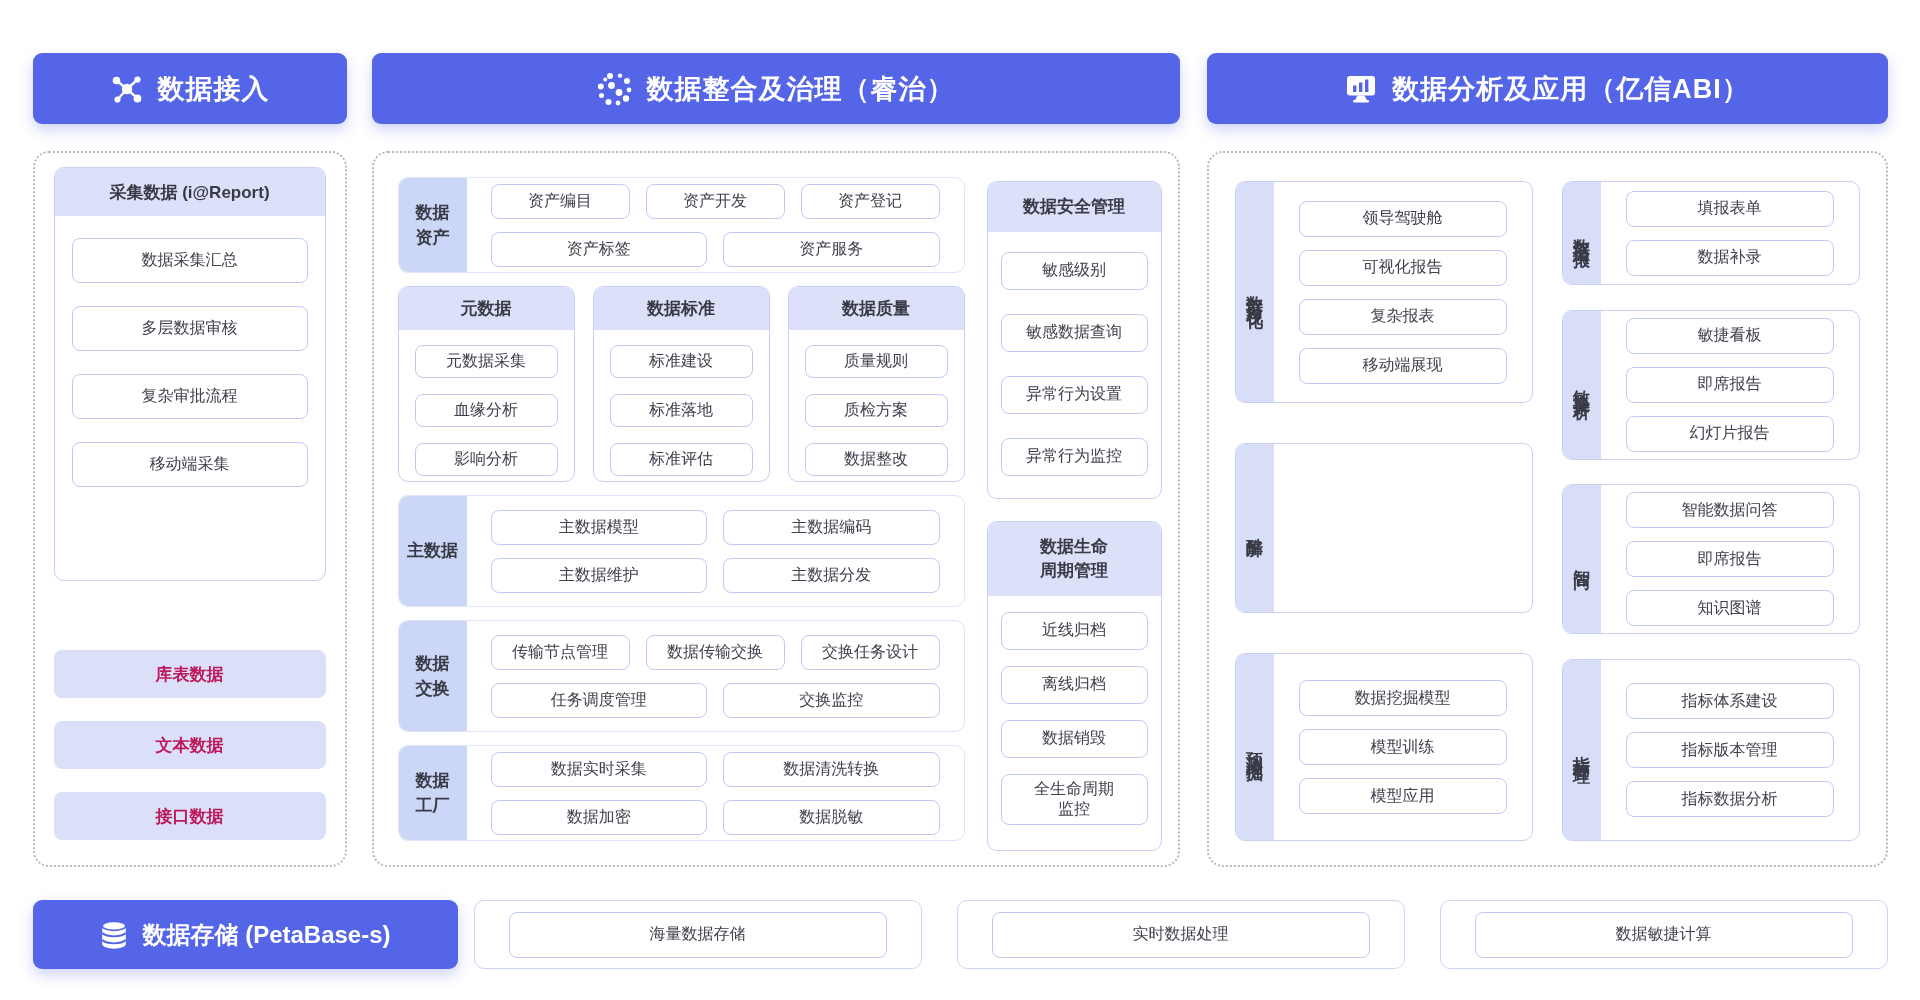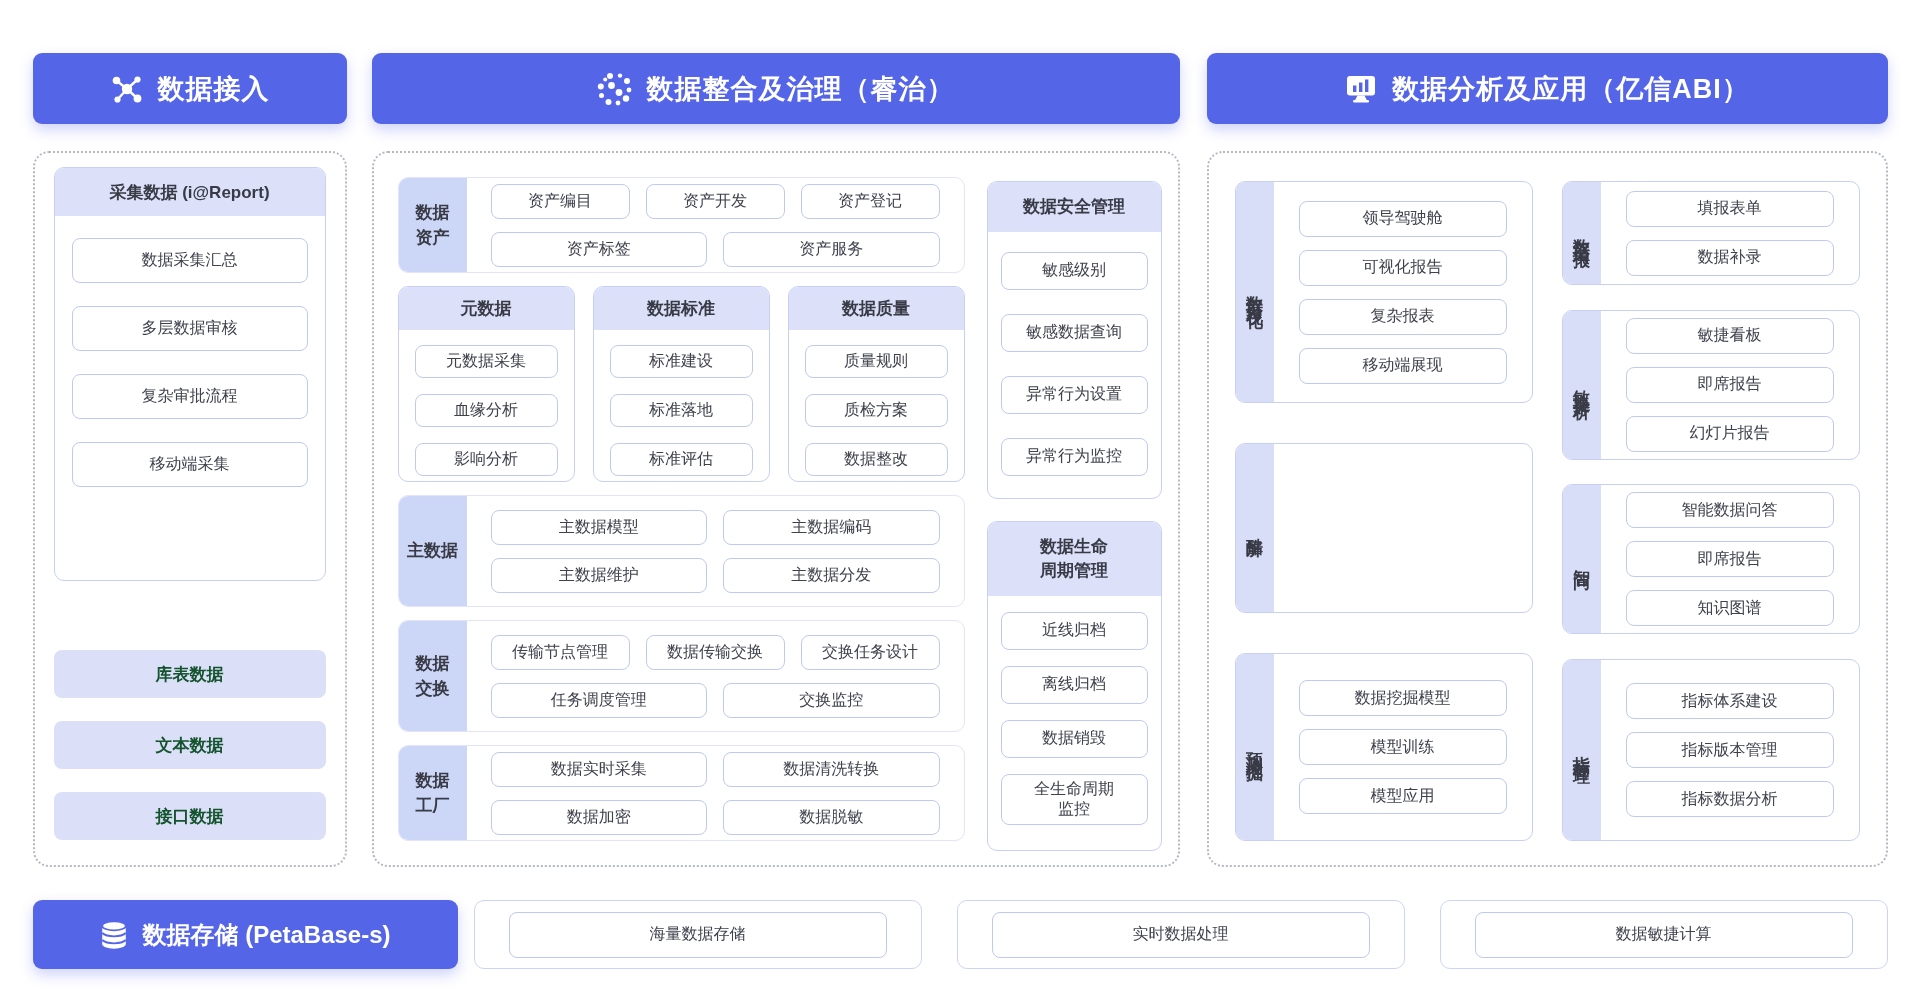--- a/index.html
+++ b/index.html
@@ -30,21 +30,21 @@
 
   
   .access-card{height:414px;border:1px solid #c7d0f4;border-radius:10px;overflow:hidden;background:#fff;
     box-sizing:border-box;}
   .card-header{height:48px;background:#dce1f9;display:flex;align-items:center;justify-content:center;
     font-size:17px;font-weight:bold;color:#383a45;}
   .access-items{padding:22px 17px 0;display:flex;flex-direction:column;gap:23px;}
   .access-items .btn{height:45px;}
   .access-bars{margin-top:69px;display:flex;flex-direction:column;gap:23px;}
   .bar{height:48px;background:#dbe0f8;border-radius:8px;display:flex;align-items:center;
-    justify-content:center;font-size:17px;font-weight:bold;color:#14532d;}
+    justify-content:center;font-size:17px;font-weight:bold;color:#be185d;}
 
   
   .gov-left{flex:1;display:flex;flex-direction:column;justify-content:space-between;}
   .row-card{display:flex;background:#fff;border:1px solid #e0e5fb;border-radius:10px;box-sizing:border-box;overflow:hidden;}
   .row-label{width:68px;flex:0 0 68px;background:#ccd6f6;display:flex;align-items:center;justify-content:center;
     text-align:center;font-size:17px;font-weight:bold;color:#383a45;line-height:1.5;}
   .row-body{flex:1;display:flex;flex-direction:column;justify-content:center;gap:13px;padding:10px 24px;}
   .btn-row{display:flex;gap:16px;}
   .btn-row .btn{flex:1;height:35px;}
   .gov-cols{display:flex;gap:18px;}

